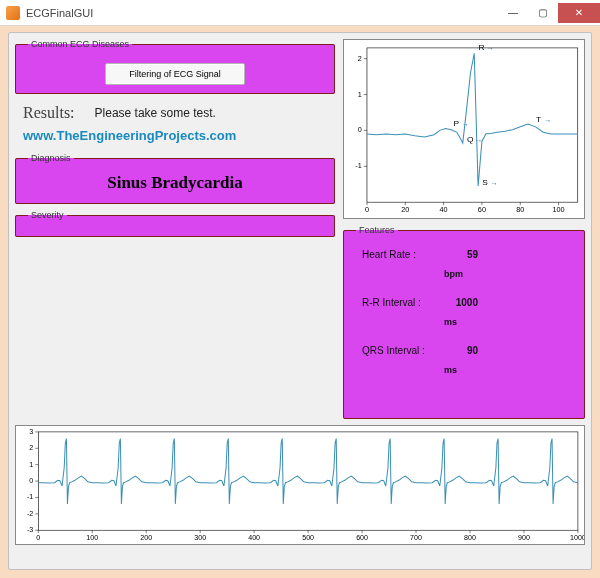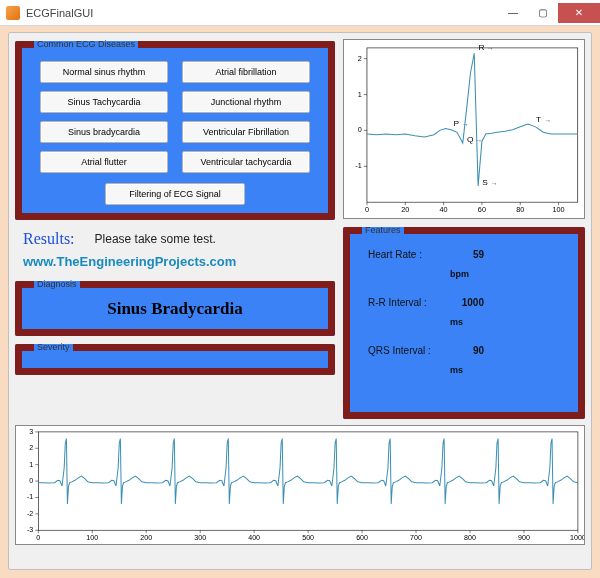--- a/index.html
+++ b/index.html
@@ -44,25 +44,25 @@
   .panel {
     background: #f0f0f0;
     border: 1px solid #c0c0c0;
     border-radius: 2px;
     width: 100%;
     height: 100%;
     position: relative;
     padding: 6px;
   }
   fieldset.group {
-    border: 7px solid #7f1d1d;
+    border: 1px solid #7f1d1d;
     border-radius: 2px;
     padding: 8px 8px;
     margin: 0;
-    background: #3b82f6;
+    background: #d946ef;
   }
   fieldset.group > legend {
     font-size: 9px;
     color: #333;
     padding: 0 3px;
     margin-left: 4px;
   }
   .top-row {
     display: flex;
     gap: 8px;
@@ -97,21 +97,21 @@
     box-shadow: inset 0 0 0 1px #fff;
   }
   .filter-row { display:flex; justify-content:center; margin-top:6px; }
   .filter-row .btn { width: 140px; }
   .results-row {
     display: flex;
     align-items: center;
     padding: 4px 8px 0 8px;
     gap: 20px;
   }
-  .results-label { font-size: 16px; color: #1d4ed8; font-family: Georgia, serif; }
+  .results-label { font-size: 16px; color: #404040; font-family: Georgia, serif; }
   .results-msg { font-size: 12px; color: #222; }
   .website {
     color: #1a8bbf;
     font-weight: bold;
     font-size: 13px;
     padding: 0 8px 4px 8px;
     font-family: Arial, sans-serif;
   }
   .diag-value, .sev-value {
     font-size: 17px;
@@ -158,30 +158,20 @@
 </div>
 
 <div class="client">
   <div class="panel">
 
     <div class="top-row">
 
       <div class="left-col">
         <fieldset class="group">
           <legend>Common ECG Diseases</legend>
-          <div class="disease-grid">
-            <div class="btn">Normal sinus rhythm</div>
-            <div class="btn">Atrial fibrillation</div>
-            <div class="btn">Sinus Tachycardia</div>
-            <div class="btn">Junctional rhythm</div>
-            <div class="btn">Sinus bradycardia</div>
-            <div class="btn">Ventricular Fibrillation</div>
-            <div class="btn">Atrial flutter</div>
-            <div class="btn">Ventricular tachycardia</div>
-          </div>
           <div class="filter-row">
             <div class="btn">Filtering of ECG Signal</div>
           </div>
         </fieldset>
 
         <div class="results-row">
           <div class="results-label">Results:</div>
           <div class="results-msg">Please take some test.</div>
         </div>
         <div class="website">www.TheEngineeringProjects.com</div>

